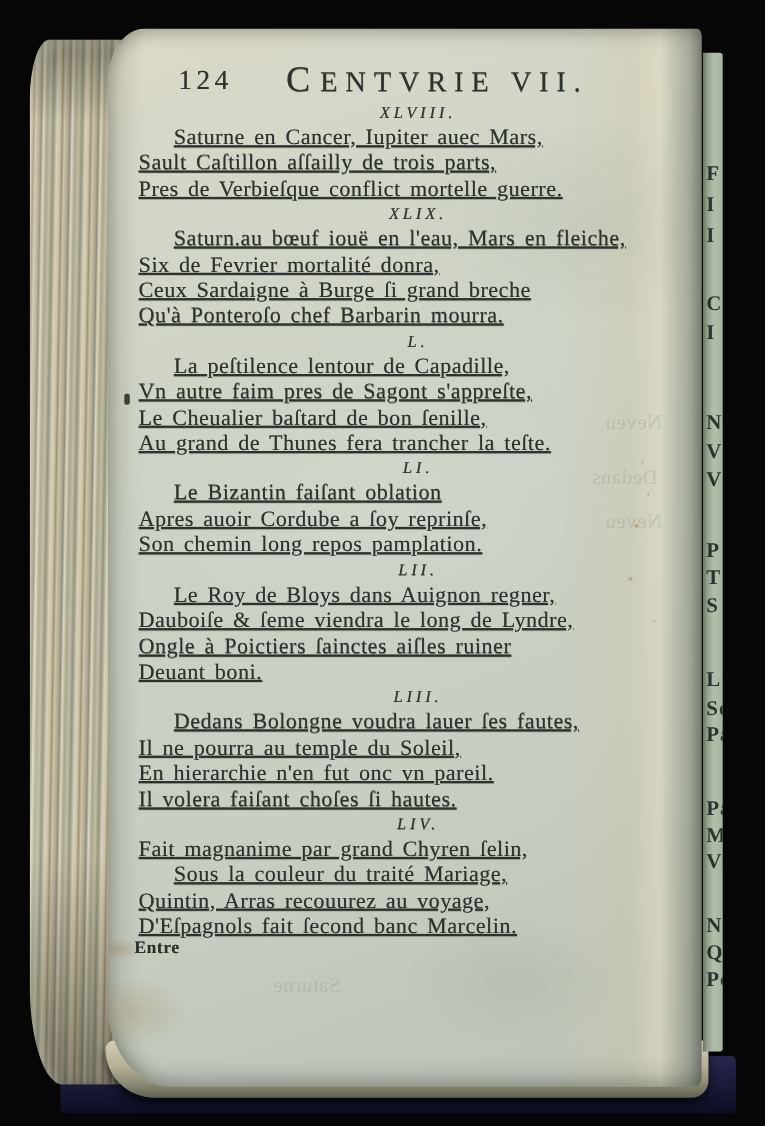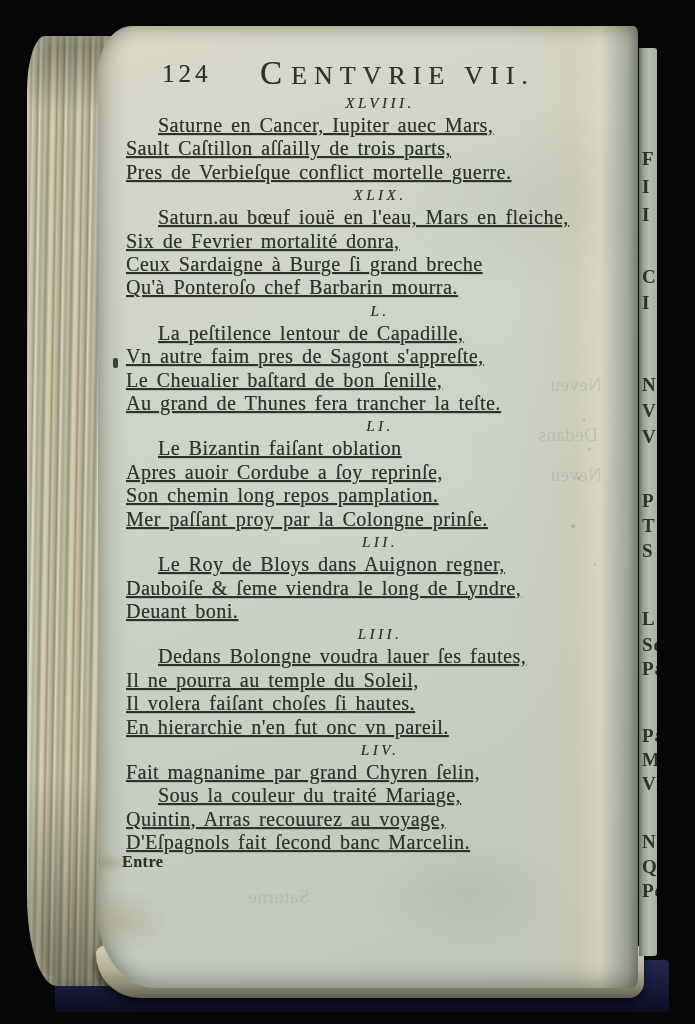--- a/index.html
+++ b/index.html
@@ -171,36 +171,36 @@
       <div class="line">Vn autre faim pres de Sagont s'appreſte,</div>
       <div class="line">Le Cheualier baſtard de bon ſenille,</div>
       <div class="line">Au grand de Thunes fera trancher la teſte.</div>
     </section>
 
     <section class="quatrain">
       <div class="numeral">LI.</div>
       <div class="line first">Le Bizantin faiſant oblation</div>
       <div class="line">Apres auoir Cordube a ſoy reprinſe,</div>
       <div class="line">Son chemin long repos pamplation.</div>
-      <div class="line">Mer paſſant proy par la Colongne prinſe.</div>
     </section>
 
     <section class="quatrain">
       <div class="numeral">LII.</div>
       <div class="line first">Le Roy de Bloys dans Auignon regner,</div>
       <div class="line">Dauboiſe &amp; ſeme viendra le long de Lyndre,</div>
+      <div class="line">Ongle à Poictiers ſainctes aiſles ruiner</div>
       <div class="line">Deuant boni.</div>
     </section>
 
     <section class="quatrain">
       <div class="numeral">LIII.</div>
       <div class="line first">Dedans Bolongne voudra lauer ſes fautes,</div>
       <div class="line">Il ne pourra au temple du Soleil,</div>
+      <div class="line">En hierarchie n'en fut onc vn pareil.</div>
       <div class="line">Il volera faiſant choſes ſi hautes.</div>
-      <div class="line">En hierarchie n'en fut onc vn pareil.</div>
     </section>
 
     <section class="quatrain">
       <div class="numeral">LIV.</div>
       <div class="line">Fait magnanime par grand Chyren ſelin,</div>
       <div class="line first">Sous la couleur du traité Mariage,</div>
       <div class="line">Quintin, Arras recouurez au voyage,</div>
       <div class="line">D'Eſpagnols fait ſecond banc Marcelin.</div>
     </section>
 

